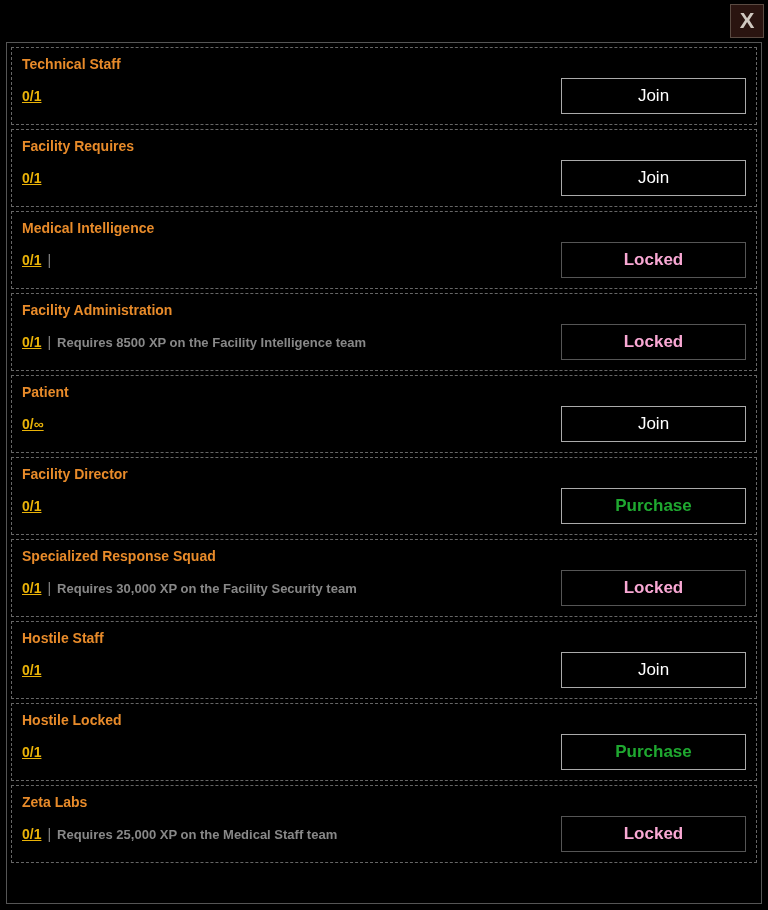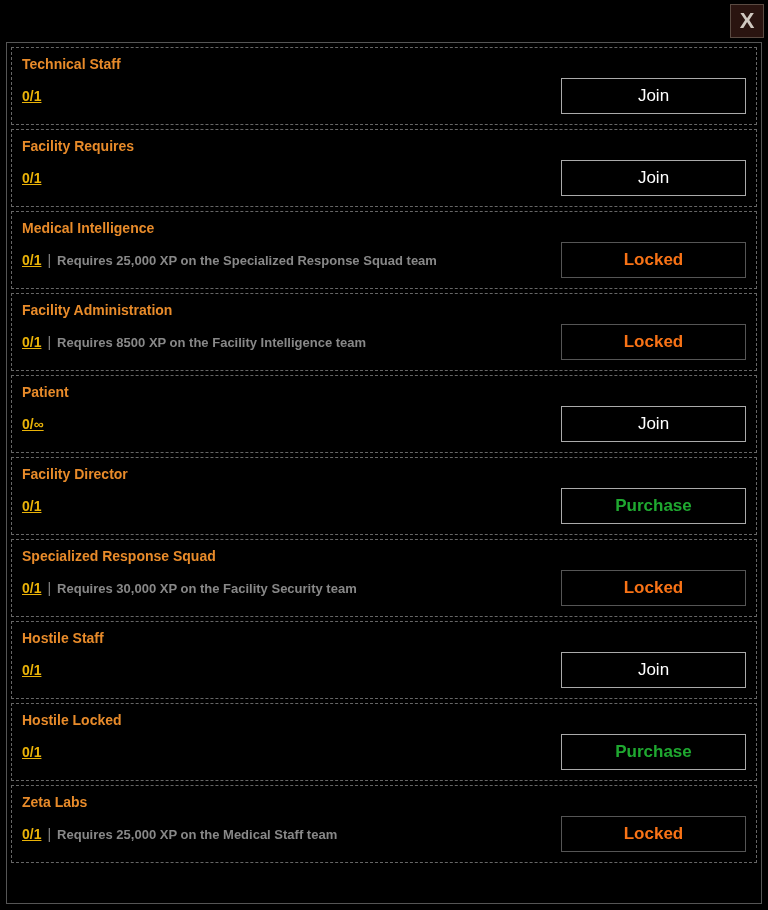--- a/index.html
+++ b/index.html
@@ -87,21 +87,21 @@
       background: transparent;
       color: #fff;
       font-size: 17px;
       font-family: inherit;
       cursor: pointer;
       display: flex;
       align-items: center;
       justify-content: center;
     }
     .action-btn.locked {
-      color: #f97316;
+      color: #f9a8d4;
       border-color: #555;
       cursor: default;
       font-weight: 600;
     }
     .action-btn.purchase {
       color: #1fa830;
       font-weight: 600;
     }
   </style>
 </head>
@@ -129,21 +129,20 @@
         </div>
         <button class="action-btn join">Join</button>
       </div>
     </div>
     <div class="team-card">
       <div class="team-title">Medical Intelligence</div>
       <div class="team-row">
         <div class="team-info">
           <span class="team-count">0/1</span>
           <span class="team-sep">|</span>
-          <span class="team-req">Requires 25,000 XP on the Specialized Response Squad team</span>
         </div>
         <button class="action-btn locked">Locked</button>
       </div>
     </div>
     <div class="team-card">
       <div class="team-title">Facility Administration</div>
       <div class="team-row">
         <div class="team-info">
           <span class="team-count">0/1</span>
           <span class="team-sep">|</span>

